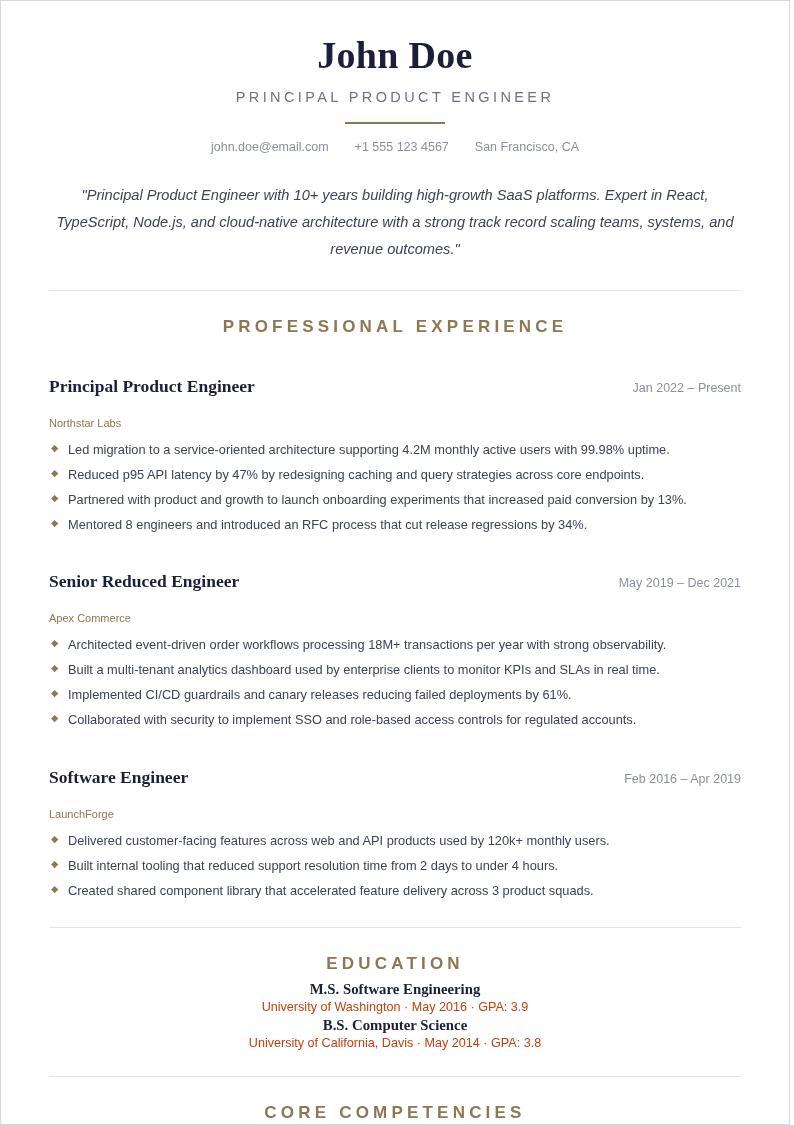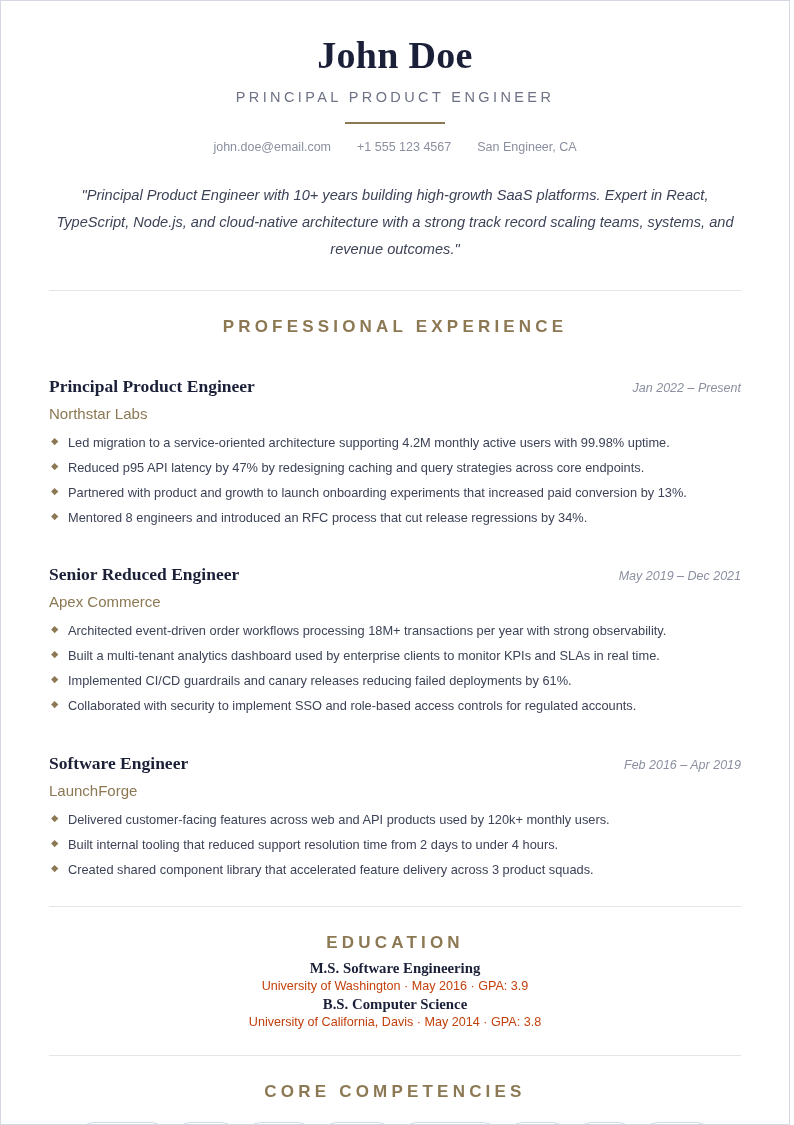--- a/index.html
+++ b/index.html
@@ -97,30 +97,29 @@
     justify-content: space-between;
   }
   .job-title {
     font-family: "Liberation Serif", serif;
     font-weight: bold;
     font-size: 17.5px;
     color: #1b2038;
     margin: 0;
   }
   .job-dates {
-    font-style: italic;
     font-size: 12.5px;
     color: #8b90a0;
     white-space: nowrap;
     padding-left: 14px;
     margin-top: 20px;
   }
   .job-company {
-    margin-top: 8px;
-    font-size: 15px;
+    margin-top: 20px;
+    font-size: 11px;
     color: #8c7853;
   }
   .bullets {
     list-style: none;
     margin: 11px 0 0 0;
     padding: 0;
   }
   .bullets li {
     position: relative;
     padding-left: 19px;
@@ -178,21 +177,21 @@
 
 <div class="page">
 
   <div class="header">
     <h1 class="name">John Doe</h1>
     <div class="headline">PRINCIPAL PRODUCT ENGINEER</div>
     <div class="header-rule"></div>
     <div class="contact">
       <span class="contact-item">john.doe@email.com</span>
       <span class="contact-item">+1 555 123 4567</span>
-      <span class="contact-item">San Engineer, CA</span>
+      <span class="contact-item">San Francisco, CA</span>
     </div>
   </div>
 
   <div class="summary">"Principal Product Engineer with 10+ years building high-growth SaaS platforms. Expert in React, TypeScript, Node.js, and cloud-native architecture with a strong track record scaling teams, systems, and revenue outcomes."</div>
 
   <div class="divider"></div>
 
   <div class="section-title">PROFESSIONAL EXPERIENCE</div>
 
   <div class="experience">

